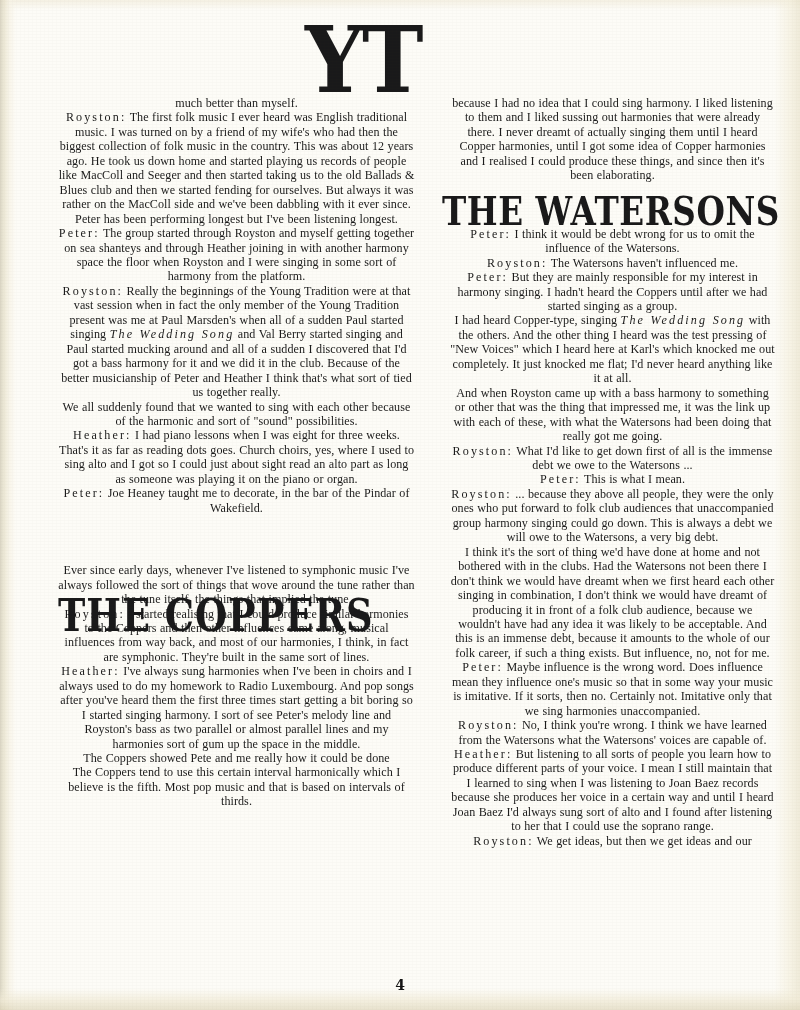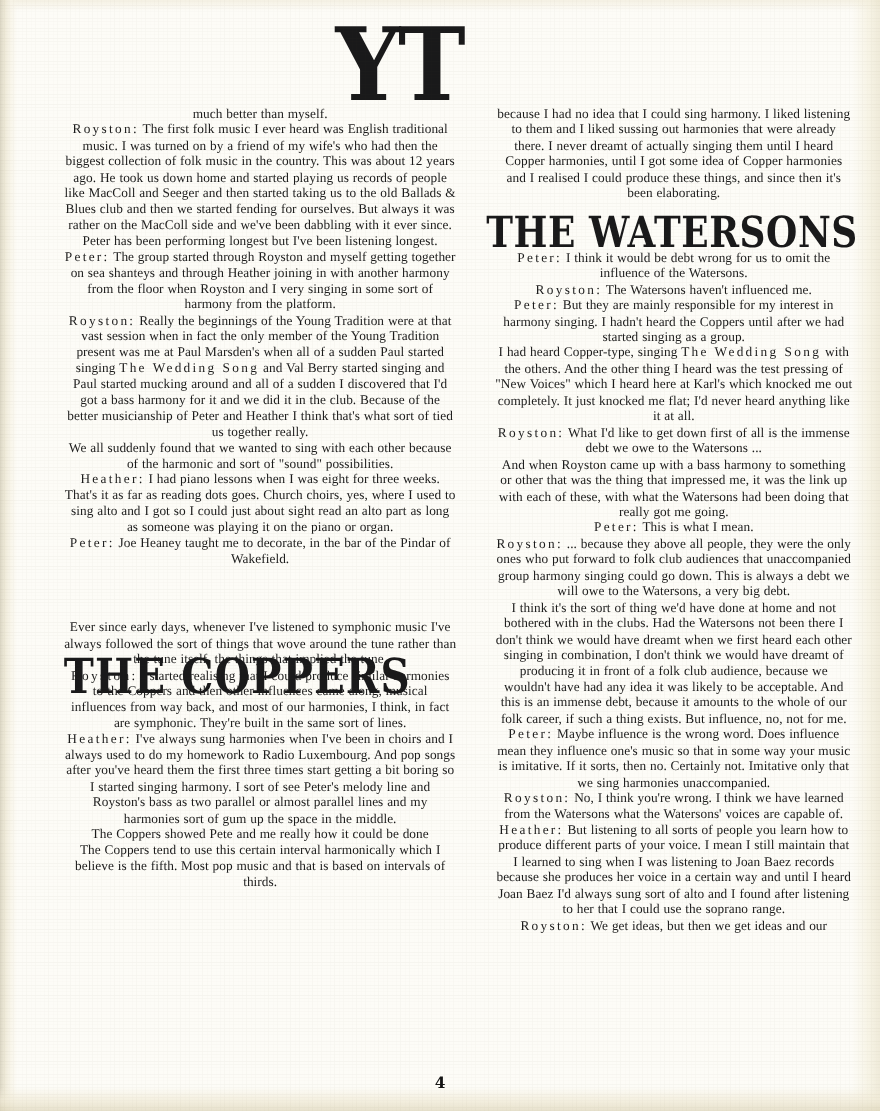--- a/index.html
+++ b/index.html
@@ -77,20 +77,21 @@
 
   .para {
     margin: 0;
     white-space: pre-wrap;
   }
   .speaker {
     letter-spacing: 2.1px;
   }
   .songtitle {
     letter-spacing: 2.1px;
+    font-style: italic;
   }
 
   
   .section-heading {
     font-family: "DejaVu Serif", "Liberation Serif", serif;
     font-weight: bold;
     color: #19191a;
     line-height: 1;
     white-space: nowrap;
   }
@@ -148,42 +149,42 @@
   <div class="scan-edge-left"></div>
   <div class="scan-edge-right"></div>
   <div class="scan-edge-bottom"></div>
 
   <div id="masthead">YT</div>
 
   <div class="column" id="col-left">
       <div class="para"><span>much better than myself.</span></div>
       <div class="para"><span class="speaker">Royston:</span><span> The first folk music I ever heard was English traditional music. I was turned on by a friend of my wife's who had then the biggest collection of folk music in the country. This was about 12 years ago. He took us down home and started playing us records of people like MacColl and Seeger and then started taking us to the old Ballads &amp; Blues club and then we started fending for ourselves. But always it was rather on the MacColl side and we've been dabbling with it ever since.</span></div>
       <div class="para"><span>Peter has been performing longest but I've been listening longest.</span></div>
-      <div class="para"><span class="speaker">Peter:</span><span> The group started through Royston and myself getting together on sea shanteys and through Heather joining in with another harmony from the floor when Royston and I very singing in some sort of harmony from the platform.</span></div>
+      <div class="para"><span class="speaker">Peter:</span><span> The group started through Royston and myself getting together on sea shanteys and through Heather joining in with another harmony space the floor when Royston and I were singing in some sort of harmony from the platform.</span></div>
       <div class="para"><span class="speaker">Royston:</span><span> Really the beginnings of the Young Tradition were at that vast session when in fact the only member of the Young Tradition present was me at Paul Marsden's when all of a sudden Paul started singing </span><span class="songtitle">The Wedding Song</span><span> and Val Berry started singing and Paul started mucking around and all of a sudden I discovered that I'd got a bass harmony for it and we did it in the club. Because of the better musicianship of Peter and Heather I think that's what sort of tied us together really.</span></div>
       <div class="para"><span>We all suddenly found that we wanted to sing with each other because of the harmonic and sort of "sound" possibilities.</span></div>
       <div class="para"><span class="speaker">Heather:</span><span> I had piano lessons when I was eight for three weeks. That's it as far as reading dots goes. Church choirs, yes, where I used to sing alto and I got so I could just about sight read an alto part as long as someone was playing it on the piano or organ.</span></div>
       <div class="para"><span class="speaker">Peter:</span><span> Joe Heaney taught me to decorate, in the bar of the Pindar of Wakefield.</span></div>
       <span class="heading-spacer-coppers"></span>
       <div class="para"><span>Ever since early days, whenever I've listened to symphonic music I've always followed the sort of things that wove around the tune rather than the tune itself, the things that implied the tune.</span></div>
       <div class="para"><span class="speaker">Royston:</span><span> I started realising that I could produce similar harmonies to the Coppers and then other influences came along, musical influences from way back, and most of our harmonies, I think, in fact are symphonic. They're built in the same sort of lines.</span></div>
       <div class="para"><span class="speaker">Heather:</span><span> I've always sung harmonies when I've been in choirs and I always used to do my homework to Radio Luxembourg. And pop songs after you've heard them the first three times start getting a bit boring so I started singing harmony. I sort of see Peter's melody line and Royston's bass as two parallel or almost parallel lines and my harmonies sort of gum up the space in the middle.</span></div>
       <div class="para"><span>The Coppers showed Pete and me really how it could be done</span></div>
       <div class="para"><span>The Coppers tend to use this certain interval harmonically which I believe is the fifth. Most pop music and that is based on intervals of thirds.</span></div>
     </div>
 
   <div class="column" id="col-right">
       <div class="para"><span>because I had no idea that I could sing harmony. I liked listening to them and I liked sussing out harmonies that were already there. I never dreamt of actually singing them until I heard Copper harmonies, until I got some idea of Copper harmonies and I realised I could produce these things, and since then it's been elaborating.</span></div>
       <span class="heading-spacer-watersons"></span>
       <div class="para"><span class="speaker">Peter:</span><span> I think it would be debt wrong for us to omit the influence of the Watersons.</span></div>
       <div class="para"><span class="speaker">Royston:</span><span> The Watersons haven't influenced me.</span></div>
       <div class="para"><span class="speaker">Peter:</span><span> But they are mainly responsible for my interest in harmony singing. I hadn't heard the Coppers until after we had started singing as a group.</span></div>
       <div class="para"><span>I had heard Copper-type, singing </span><span class="songtitle">The Wedding Song</span><span> with the others. And the other thing I heard was the test pressing of "New Voices" which I heard here at Karl's which knocked me out completely. It just knocked me flat; I'd never heard anything like it at all.</span></div>
+      <div class="para"><span>And when Royston came up with a bass harmony to something or other that was the thing that impressed me, it was the link up with each of these, with what the Watersons had been doing that really got me going.</span></div>
       <div class="para"><span class="speaker">Royston:</span><span> What I'd like to get down first of all is the immense debt we owe to the Watersons ...</span></div>
-      <div class="para"><span>And when Royston came up with a bass harmony to something or other that was the thing that impressed me, it was the link up with each of these, with what the Watersons had been doing that really got me going.</span></div>
       <div class="para"><span class="speaker">Peter:</span><span> This is what I mean.</span></div>
       <div class="para"><span class="speaker">Royston:</span><span> ... because they above all people, they were the only ones who put forward to folk club audiences that unaccompanied group harmony singing could go down. This is always a debt we will owe to the Watersons, a very big debt.</span></div>
       <div class="para"><span>I think it's the sort of thing we'd have done at home and not bothered with in the clubs. Had the Watersons not been there I don't think we would have dreamt when we first heard each other singing in combination, I don't think we would have dreamt of producing it in front of a folk club audience, because we wouldn't have had any idea it was likely to be acceptable. And this is an immense debt, because it amounts to the whole of our folk career, if such a thing exists. But influence, no, not for me.</span></div>
       <div class="para"><span class="speaker">Peter:</span><span> Maybe influence is the wrong word. Does influence mean they influence one's music so that in some way your music is imitative. If it sorts, then no. Certainly not. Imitative only that we sing harmonies unaccompanied.</span></div>
       <div class="para"><span class="speaker">Royston:</span><span> No, I think you're wrong. I think we have learned from the Watersons what the Watersons' voices are capable of.</span></div>
       <div class="para"><span class="speaker">Heather:</span><span> But listening to all sorts of people you learn how to produce different parts of your voice. I mean I still maintain that I learned to sing when I was listening to Joan Baez records because she produces her voice in a certain way and until I heard Joan Baez I'd always sung sort of alto and I found after listening to her that I could use the soprano range.</span></div>
       <div class="para"><span class="speaker">Royston:</span><span> We get ideas, but then we get ideas and our</span></div>
     </div>
 
   <div class="section-heading" id="heading-coppers">THE COPPERS</div>

